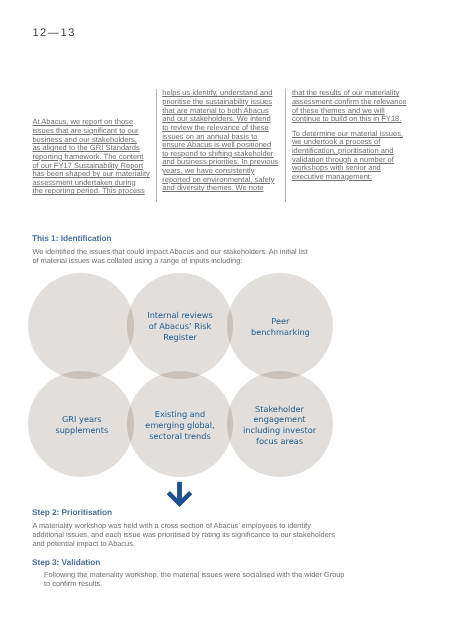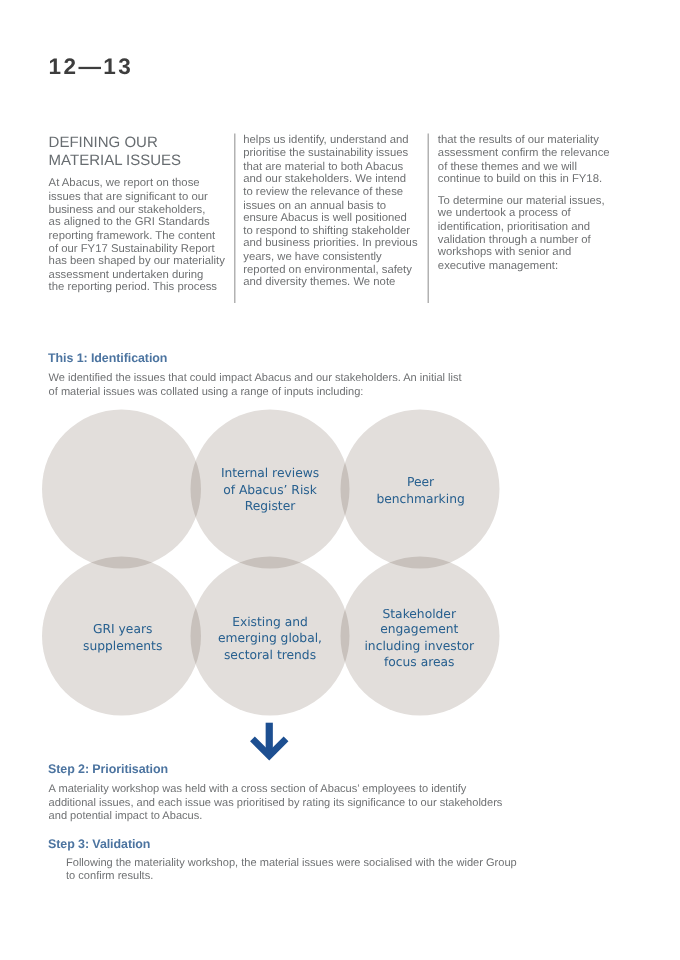--- a/index.html
+++ b/index.html
@@ -1,28 +1,28 @@
 <!DOCTYPE html>
 <html><head>
 <meta charset="utf-8">
 <style>
   html,body{margin:0;padding:0;}
   body{width:453px;height:640px;background:#ffffff;font-family:"Liberation Sans",sans-serif;
        -webkit-font-smoothing:antialiased;text-rendering:geometricPrecision;overflow:hidden;position:relative;}
   .page{position:absolute;left:0;top:0;width:453px;height:640px;transform:translateZ(0);}
 
-  .folio{position:absolute;left:32.4px;top:39px;font-size:15px;letter-spacing:1.6px;
-         color:#3d3d3d;font-weight:700;line-height:11px;}
+  .folio{position:absolute;left:32.4px;top:28px;font-size:11px;letter-spacing:1.6px;
+         color:#3d3d3d;font-weight:400;line-height:11px;}
 
   
   .cols{position:absolute;left:0;top:0;width:453px;height:230px;}
   .sect-title{position:absolute;left:32.4px;top:89.9px;width:150px;
               font-size:10px;line-height:12.6px;color:#676c70;font-weight:400;
               letter-spacing:0px;margin:0;white-space:pre-line;}
-  .body{font-size:7.55px;line-height:8.62px;color:#6e7072;margin:0;white-space:pre-line;}
+  .body{font-size:7.55px;line-height:8.62px;color:#6e7072;margin:0;white-space:pre-line;text-decoration:underline;}
   .col{position:absolute;}
   .col1{left:32.4px;top:118.4px;width:126px;}
   .col2{left:162.2px;top:89.4px;width:126px;}
   .col3{left:291.9px;top:89.4px;width:130px;}
   .col3 .body + .body{margin-top:5.9px;}
 
   .divider{position:absolute;width:1px;background:#b2b2b2;}
 
   
   .steptitle{position:absolute;font-size:8.3px;line-height:8.3px;font-weight:700;color:#4c74a0;
@@ -39,22 +39,20 @@
           color:#28608f;white-space:pre-line;}
   .arrow{position:absolute;}
 
 </style>
 </head>
 <body>
 
 <div class="page">
   <div class="folio">12—13</div>
   <div class="cols">
-    <div class="sect-title">DEFINING OUR
-MATERIAL ISSUES</div>
     <div class="col col1">
       <p class="body">At Abacus, we report on those
 issues that are significant to our
 business and our stakeholders,
 as aligned to the GRI Standards
 reporting framework. The content
 of our FY17 Sustainability Report
 has been shaped by our materiality
 assessment undertaken during
 the reporting period. This process</p>

